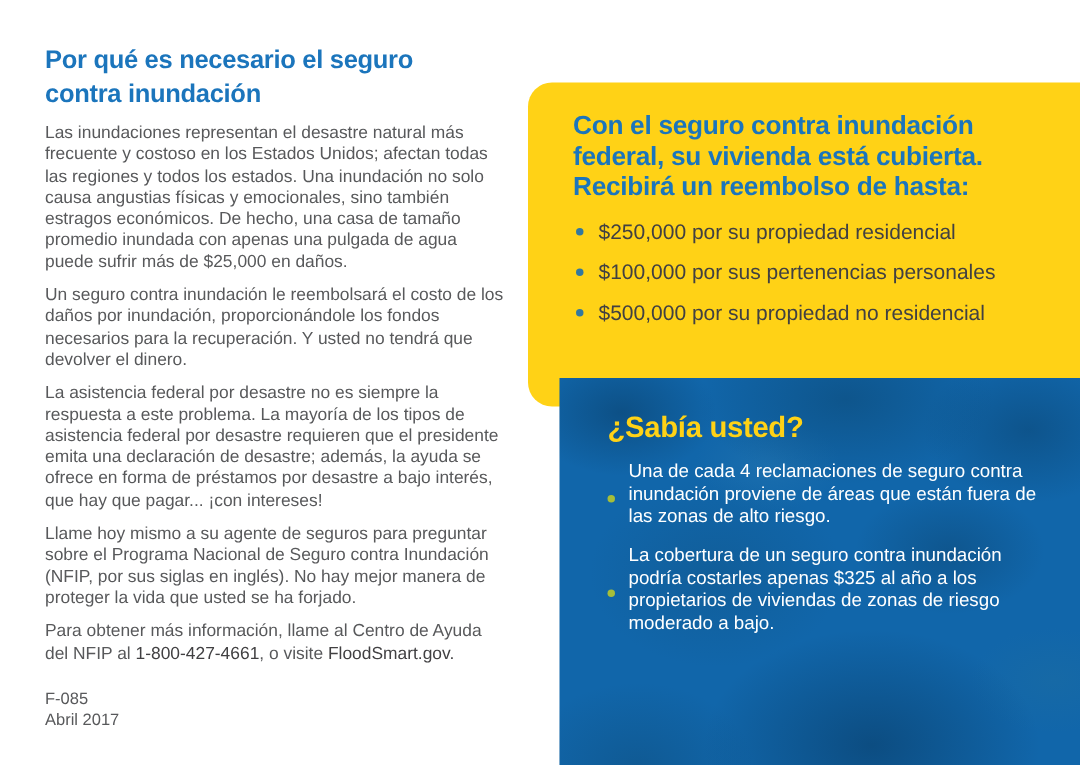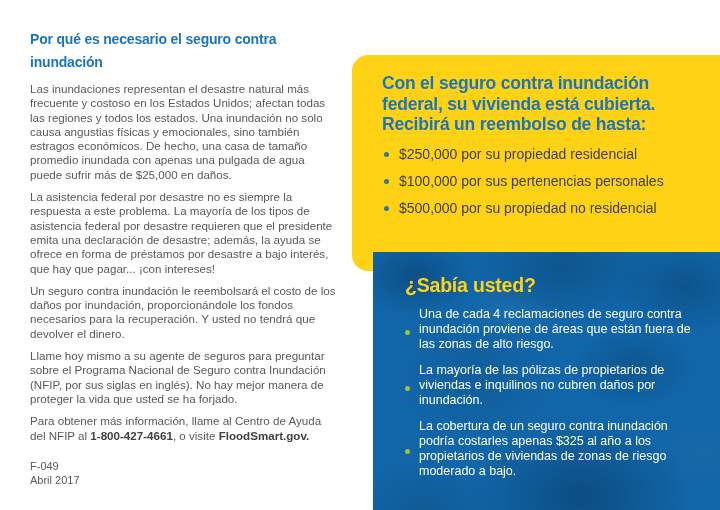--- a/index.html
+++ b/index.html
@@ -5,24 +5,24 @@
   html,body{margin:0;padding:0}
   body{
     width:720px;height:510px;position:relative;overflow:hidden;
     background:#ffffff;
     font-family:"Liberation Sans", sans-serif;
     -webkit-font-smoothing:antialiased;
   }
   
   .left-col{position:absolute;left:30px;top:28px;width:324px;color:#58595b}
   .h-blue{color:#1b75bc;font-weight:bold;margin:0;letter-spacing:-0.2px}
-  .h1{font-size:14px;line-height:23px;width:292px}
+  .h1{font-size:17px;line-height:23px;width:292px}
   .h2{font-size:20px;line-height:23px;margin-top:13px}
   .para{font-size:11.6px;line-height:14.3px;margin:8px 16px 0 0;color:#58595b}
-  .strong{font-weight:bold;color:#414042}
+  .strong{font-weight:normal;color:#414042}
   .footer{position:absolute;left:30px;top:460px;font-size:11px;line-height:13.5px;color:#58595b}
 
   
   .benefits{
     position:absolute;left:352px;top:30px;width:444px;height:216px;
     background:#ffd216;border-radius:16px 0 0 16px;
     box-sizing:border-box;padding:18px 26px 0 30px;margin-top:25px;
   }
   .benefits-title{color:#1b75bc;font-weight:bold;font-size:17.5px;line-height:20.5px;margin:0;max-width:304px;letter-spacing:-0.2px}
   .b-list{margin-top:8px}
@@ -47,28 +47,28 @@
   .dyk-title{color:#ffd216;font-weight:bold;font-size:19.5px;line-height:22px;margin:22px 25px 0 32px;letter-spacing:-0.2px}
   .d-item{display:flex;align-items:center;margin:11px 23px 0 32px;color:#ffffff;font-size:12.5px;line-height:15px}
   .d-dot{width:5px;height:5px;border-radius:50%;background:#a6be39;margin:5px 9px 0 0;flex:none}
 </style>
 </head>
 <body>
 
 <div class="left-col">
   <div class="h-blue h1">Por qué es necesario el seguro contra inundación</div>
   <p class="para">Las inundaciones representan el desastre natural más frecuente y costoso en los Estados Unidos; afectan todas las regiones y todos los estados. Una inundación no solo causa angustias físicas y emocionales, sino también estragos económicos. De hecho, una casa de tamaño promedio inundada con apenas una pulgada de agua puede sufrir más de $25,000 en daños.</p>
+  <p class="para">Un seguro contra inundación le reembolsará el costo de los daños por inundación, proporcionándole los fondos necesarios para la recuperación. Y usted no tendrá que devolver el dinero.</p>
   <p class="para">La asistencia federal por desastre no es siempre la respuesta a este problema. La mayoría de los tipos de asistencia federal por desastre requieren que el presidente emita una declaración de desastre; además, la ayuda se ofrece en forma de préstamos por desastre a bajo interés, que hay que pagar... ¡con intereses!</p>
-  <p class="para">Un seguro contra inundación le reembolsará el costo de los daños por inundación, proporcionándole los fondos necesarios para la recuperación. Y usted no tendrá que devolver el dinero.</p>
   <p class="para">Llame hoy mismo a su agente de seguros para preguntar sobre el Programa Nacional de Seguro contra Inundación (NFIP, por sus siglas en inglés). No hay mejor manera de proteger la vida que usted se ha forjado.</p>
   <p class="para"><span>Para obtener más información, llame al Centro de Ayuda del NFIP al </span><span class="strong">1-800-427-4661</span><span>, o visite </span><span class="strong">FloodSmart.gov.</span></p>
 </div>
 
 <div class="footer">
-  <div>F-049</div>
+  <div>F-085</div>
   <div>Abril 2017</div>
 </div>
 
 <div class="benefits">
   <div class="benefits-title">Con el seguro contra inundación federal, su vivienda está cubierta. Recibirá un reembolso de hasta:</div>
   <div class="b-list">
     <div class="b-item">
         <span class="b-dot"></span>
         <span>$250,000 por su propiedad residencial</span>
       </div>
@@ -84,19 +84,15 @@
 </div>
 
 <div class="photo">
   <div class="dyk-title">¿Sabía usted?</div>
   <div class="d-item">
       <span class="d-dot"></span>
       <span>Una de cada 4 reclamaciones de seguro contra inundación proviene de áreas que están fuera de las zonas de alto riesgo.</span>
     </div>
   <div class="d-item">
       <span class="d-dot"></span>
-      <span>La mayoría de las pólizas de propietarios de viviendas e inquilinos no cubren daños por inundación.</span>
-    </div>
-  <div class="d-item">
-      <span class="d-dot"></span>
       <span>La cobertura de un seguro contra inundación podría costarles apenas $325 al año a los propietarios de viviendas de zonas de riesgo moderado a bajo.</span>
     </div>
 </div>
 
 </body></html>

